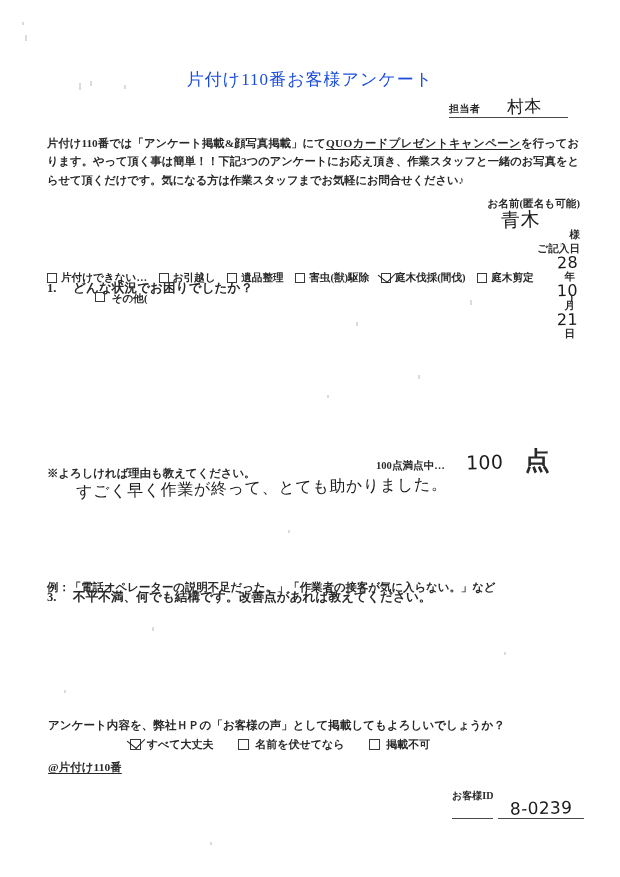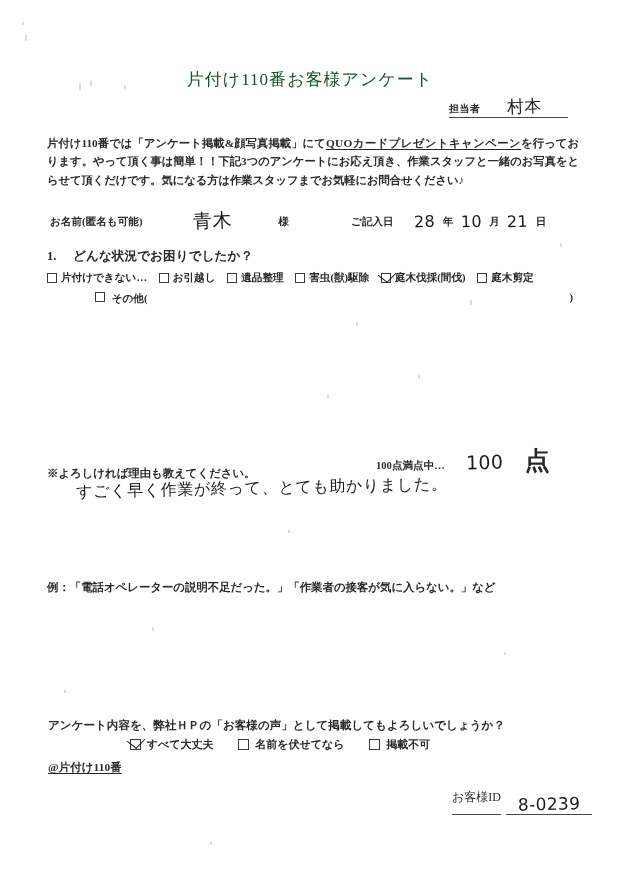--- a/index.html
+++ b/index.html
@@ -41,21 +41,21 @@
   .hand-lt { transform: rotate(-1.2deg); }
 
   .title {
     position: absolute;
     top: 68px;
     left: 0;
     width: 620px;
     text-align: center;
     font-size: 17px;
     letter-spacing: .06em;
-    color: #14532d;
+    color: #1d4ed8;
   }
 
   .staff-row {
     position: absolute;
     top: 98px;
     left: 449px;
     display: flex;
     align-items: flex-end;
   }
   .staff-label {
@@ -83,27 +83,28 @@
     line-height: 1.62;
     font-weight: 700;
     letter-spacing: -.005em;
     text-align: justify;
   }
   .intro u { text-decoration: underline; text-underline-offset: 2px; }
   .intro .quo { letter-spacing: .03em; }
 
   .id-row {
     position: absolute;
-    top: 212px;
+    top: 197px;
     left: 50px;
     width: 530px;
     display: flex;
     align-items: flex-end;
     font-size: 10.5px;
     font-weight: 700;
+    flex-direction: column;
   }
   .id-row .nm-label { letter-spacing: .01em; }
   .id-row .nm-value {
     width: 120px;
     text-align: center;
     font-size: 19px;
     line-height: .9;
     margin-left: 10px;
   }
   .id-row .sama { margin-left: 6px; font-size: 10.5px; }
@@ -115,20 +116,21 @@
     min-width: 26px;
     text-align: center;
   }
   .id-row .dt-unit { margin: 0 5px; font-size: 10.5px; }
 
   .q {
     position: absolute;
     font-size: 12.6px;
     font-weight: 700;
     letter-spacing: .005em;
+    margin-top: 32px;
   }
   .q1 { top: 248px; left: 47px; }
   .q2 { top: 345px; left: 47px; }
   .q3 { top: 557px; left: 47px; }
   .q .qnum { display: inline-block; width: 26px; }
 
   .opts {
     position: absolute;
     top: 271px;
     left: 47px;
@@ -260,24 +262,24 @@
 
   .cid-row {
     position: absolute;
     top: 789px;
     left: 452px;
     display: flex;
     align-items: flex-end;
     gap: 5px;
   }
   .cid-label {
-    font-size: 12px;
-    font-weight: 400;
+    font-size: 10px;
+    font-weight: 700;
     border-bottom: 1px solid #4a4a4a;
-    padding-bottom: 8px;
+    padding-bottom: 15px;
   }
   .cid-value {
     font-size: 17px;
     width: 86px;
     text-align: center;
     border-bottom: 1px solid #4a4a4a;
     padding-bottom: 1px;
     line-height: 1;
   }
 </style>
@@ -363,20 +365,21 @@
 
   <div class="score-row">
     <span>100点満点中…</span>
     <span class="score-val"><span class="hand hand-lt">100</span></span>
     <span class="score-unit">点</span>
   </div>
 
   <div class="reason-note">※よろしければ理由も教えてください。</div>
   <div class="reason-ans hand hand-lt">すごく早く作業が終って、とても助かりました。</div>
 
+  <div class="q q3"><span class="qnum">3.</span><span>不平不満、何でも結構です。改善点があれば教えてください。</span></div>
   <div class="q3ex">例：「電話オペレーターの説明不足だった。」「作業者の接客が気に入らない。」など</div>
 
   <div class="consent-q">アンケート内容を、弊社ＨＰの「お客様の声」として掲載してもよろしいでしょうか？</div>
   <div class="consent-opts">
     <span class="opt">
         <span class="box checked"></span>
         <span>すべて大丈夫</span>
       </span>
     <span class="opt">
         <span class="box"></span>

